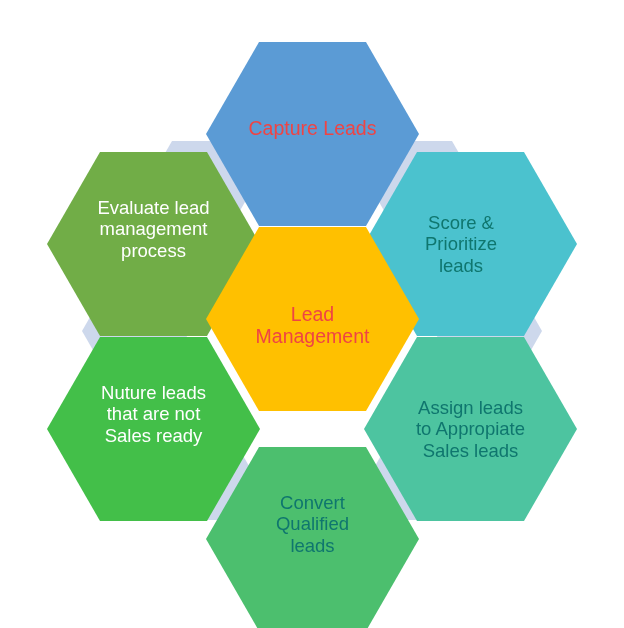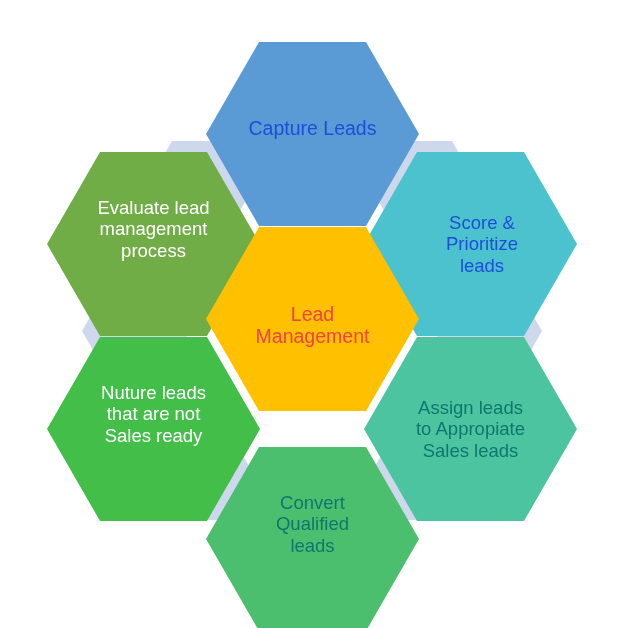--- a/index.html
+++ b/index.html
@@ -65,23 +65,23 @@
       <polygon id="hex-node-3" points="259,447 366,447 419,539 366,631 259,631 206,539" fill="#4CBF6E"></polygon>
       <polygon id="hex-node-4" points="100,337 207,337 260,429 207,521 100,521 47,429" fill="#43BF49"></polygon>
       <polygon id="hex-node-5" points="100,152 207,152 260,244 207,336 100,336 47,244" fill="#71AD47"></polygon>
     </g>
 
     <g>
       <polygon id="hex-center" points="259,227 366,227 419,319 366,411 259,411 206,319" fill="#FFC000"></polygon>
     </g>
   </svg>
 
-  <div class="hex-label size-lg" id="label-node-0" style="color: #1d4ed8; width: 190px; left: 217.5px; top: 116.5px;">Capture Leads</div>
+  <div class="hex-label size-lg" id="label-node-0" style="color: #ef4444; width: 190px; left: 217.5px; top: 116.5px;">Capture Leads</div>
 
-  <div class="hex-label size-md" id="label-node-1" style="color: #1d4ed8; width: 150px; left: 407px; top: 212px;">Score &amp;
+  <div class="hex-label size-md" id="label-node-1" style="color: #0f766e; width: 150px; left: 386px; top: 212px;">Score &amp;
 Prioritize
 leads</div>
 
   <div class="hex-label size-md" id="label-node-2" style="color: #0f766e; width: 160px; left: 390.5px; top: 397px;">Assign leads
 to Appropiate
 Sales leads</div>
 
   <div class="hex-label size-md" id="label-node-3" style="color: #0f766e; width: 160px; left: 232.5px; top: 492px;">Convert
 Qualified
 leads</div>

